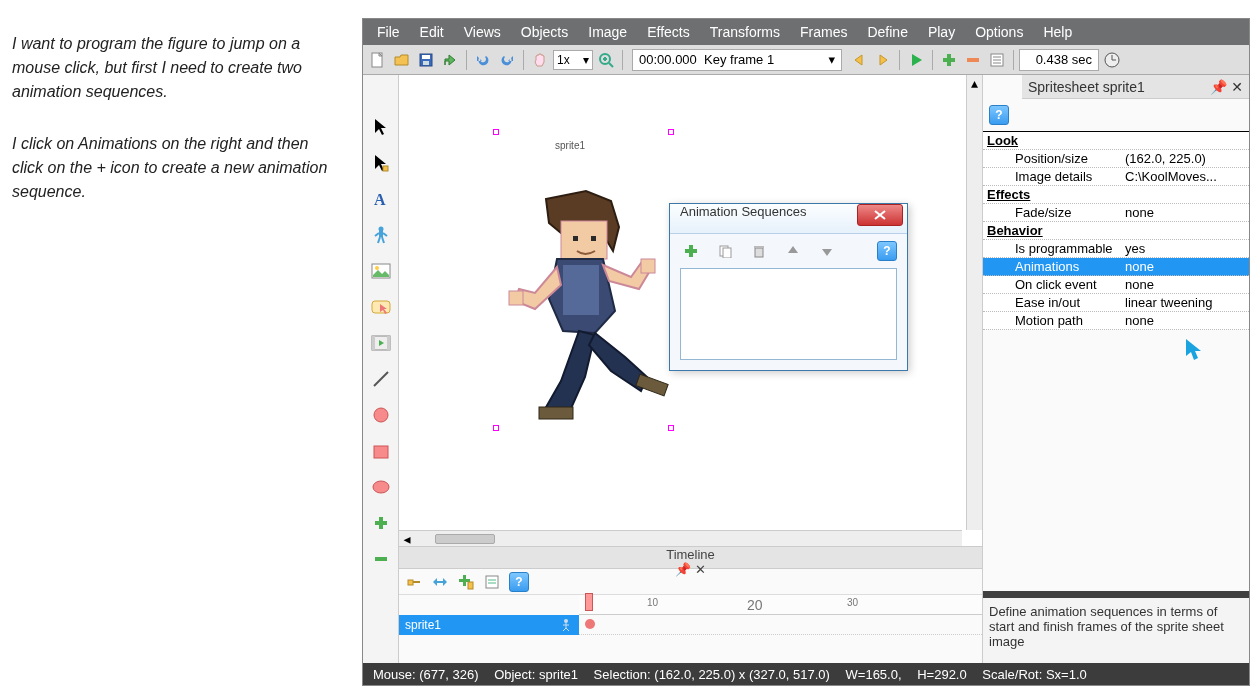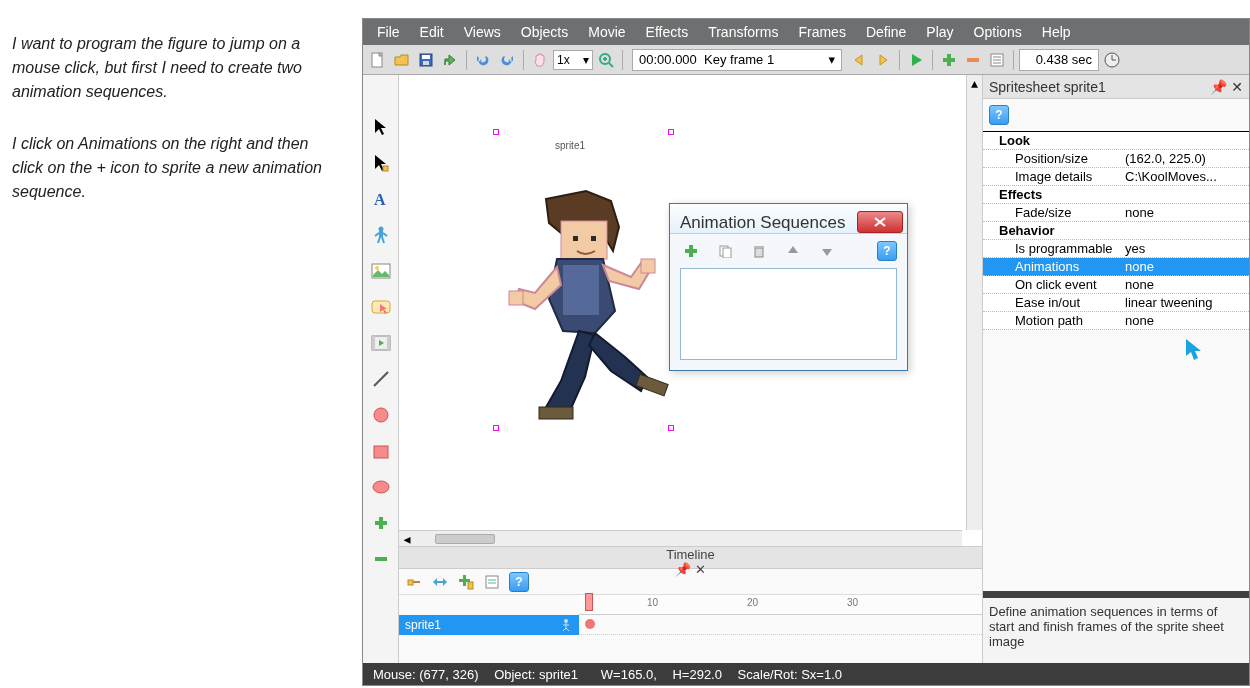--- a/index.html
+++ b/index.html
@@ -26,56 +26,56 @@
 .hscroll { position: absolute; left: 0; bottom: 0; right: 20px; height: 16px; background: #eee; border-top: 1px solid #ccc; display: flex; align-items: center; }
 .hscroll-thumb { width: 60px; height: 10px; background: #ccc; border: 1px solid #aaa; margin-left: 20px; border-radius: 2px; }
 .vscroll { position: absolute; right: 0; top: 0; bottom: 16px; width: 16px; background: #eee; border-left: 1px solid #ccc; }
 .timeline { height: 116px; background: #fafafa; display: flex; flex-direction: column; }
 .timeline-hdr { height: 22px; background: #e4e4e4; border-bottom: 1px solid #ccc; display: flex; align-items: center; justify-content: space-between; padding: 0 6px; font-size: 13px; color: #444; flex-direction: column; }
 .timeline-tools { height: 26px; display: flex; align-items: center; padding: 0 6px; gap: 8px; border-bottom: 1px solid #ddd; }
 .tl-icon { width: 18px; height: 18px; display: flex; align-items: center; justify-content: center; cursor: pointer; }
 .timeline-ruler { height: 20px; position: relative; border-bottom: 1px solid #ccc; background: #fcfcfc; }
 .timeline-row { height: 20px; background: #2196f3; color: #fff; font-size: 12px; display: flex; align-items: center; padding: 0 6px; position: relative; width: 180px; }
 .right-panel { width: 266px; background: #fafafa; display: flex; flex-direction: column; }
-.panel-hdr { height: 24px; background: #e4e4e4; border-bottom: 1px solid #ccc; display: flex; align-items: center; justify-content: space-between; padding: 0 6px; font-size: 14px; color: #333; }
+.panel-hdr { height: 24px; background: #e4e4e4; border-bottom: 1px solid #ccc; display: flex; align-items: center; justify-content: space-between; padding: 0 6px; font-size: 14px; color: #333; margin-left: 39px; }
 .panel-help { padding: 6px; }
 .help-btn { width: 20px; height: 20px; background: linear-gradient(#7ec7ff,#3a9cf0); border: 1px solid #2a7fc9; border-radius: 3px; color: #fff; font-size: 12px; font-weight: bold; display: flex; align-items: center; justify-content: center; cursor: pointer; }
 .props { flex: 1; overflow: auto; font-size: 13px; border-top: 1px solid #000; }
-.prop-group-hdr { font-weight: bold; padding: 1px 16px; border-bottom: 1px dotted #bbb; background: #fff; }
+.prop-group-hdr { font-weight: bold; padding: 1px 4px; border-bottom: 1px dotted #bbb; background: #fff; text-decoration: underline; }
 .prop-row { display: flex; border-bottom: 1px dotted #bbb; background: #fff; cursor: pointer; }
 .prop-row.selected { background: #2196f3; color: #fff; }
 .prop-label { flex: 0 0 138px; padding: 1px 4px 1px 32px; }
 .prop-val { flex: 1; padding: 1px 4px; }
 .hint { padding: 6px; font-size: 13px; color: #333; border-top: 7px solid #404040; background: #f4f4f4; height: 72px; }
 .statusbar { height: 22px; background: #3c3c3c; color: #fff; font-size: 13px; display: flex; align-items: center; padding: 0 10px; gap: 6px; white-space: nowrap; overflow: hidden; }
 .dialog { position: absolute; width: 239px; border: 1px solid #3c78aa; background: #f4f8fc; box-shadow: 2px 2px 8px rgba(0,0,0,.2); }
-.dlg-title { height: 30px; background: linear-gradient(#fcfeff,#e6f1fb); border-bottom: 1px solid #b8d0e8; display: flex; align-items: flex-end; justify-content: space-between; padding: 0 0 0 10px; font-size: 17px; color: #333; }
+.dlg-title { height: 30px; background: linear-gradient(#fcfeff,#e6f1fb); border-bottom: 1px solid #b8d0e8; display: flex; align-items: flex-start; justify-content: space-between; padding: 0 0 0 10px; font-size: 13px; color: #333; }
 .dlg-close { width: 46px; height: 22px; background: linear-gradient(#e88,#c33); border: 1px solid #a22; border-radius: 3px; color: #fff; font-weight: bold; display: flex; align-items: center; justify-content: center; margin-right: 4px; cursor: pointer; }
 .dlg-toolbar { height: 34px; display: flex; align-items: center; padding: 0 10px; gap: 12px; }
 .dlg-list { margin: 0 10px 10px 10px; height: 92px; background: #fff; border: 1px solid #94b7d4; }
 .sprite-figure { position: absolute; left: 56px; top: 102px; width: 180px; height: 250px; }
 .cursor-arrow { position: absolute; width: 20px; height: 24px; pointer-events: none; }
 svg { display: block; }
 </style>
 </head>
 <body>
 
 <div class="instructions">
   <p>I want to program the figure to jump on a mouse click, but first I need to create two animation sequences.</p>
-  <p>I click on Animations on the right and then click on the + icon to sprite a new animation sequence.</p>
+  <p>I click on Animations on the right and then click on the + icon to create a new animation sequence.</p>
 </div>
 
 <div class="app">
 
   <div class="menubar">
     <span>File</span>
     <span>Edit</span>
     <span>Views</span>
     <span>Objects</span>
-    <span>Movie</span>
+    <span>Image</span>
     <span>Effects</span>
     <span>Transforms</span>
     <span>Frames</span>
     <span>Define</span>
     <span>Play</span>
     <span>Options</span>
     <span>Help</span>
   </div>
 
   <div class="toolbar">
@@ -385,21 +385,21 @@
                 <line x1="4" y1="6" x2="12" y2="6" stroke="#5b8"></line>
                 <line x1="4" y1="9" x2="12" y2="9" stroke="#5b8"></line>
               </svg>
             </div>
           <div class="help-btn">?</div>
         </div>
         <div style="position:relative;flex:1">
           <div class="timeline-ruler" style="margin-left:180px">
             <div style="position:absolute;left:6px;top:-2px;width:8px;height:18px;background:#f99;border:1px solid #c55"></div>
             <span style="position:absolute;left:68px;top:2px;font-size:10px;color:#777">10</span>
-            <span style="position:absolute;left:168px;top:2px;font-size:10px;color:#777">20</span>
+            <span style="position:absolute;left:168px;top:2px;font-size:14px;color:#777">20</span>
             <span style="position:absolute;left:268px;top:2px;font-size:10px;color:#777">30</span>
           </div>
           <div style="display:flex">
             <div class="timeline-row">
               <span>sprite1</span>
               <svg width="12" height="14" style="position:absolute;right:6px">
                   <circle cx="5" cy="3" r="2" fill="#cde"></circle>
                   <line x1="5" y1="5" x2="5" y2="10" stroke="#cde"></line>
                   <line x1="2" y1="7" x2="8" y2="7" stroke="#cde"></line>
                   <line x1="5" y1="10" x2="2" y2="13" stroke="#cde"></line>
@@ -460,21 +460,21 @@
           </div>
         </div>
       <div style="flex:1"></div>
       <div class="hint">Define animation sequences in terms of start and finish frames of the sprite sheet image</div>
     </div>
   </div>
 
   <div class="statusbar">
     <span>Mouse: (677, 326)</span>&nbsp;
     <span>Object: sprite1</span>&nbsp;
-    &nbsp;
+    <span>Selection: (162.0, 225.0) x (327.0, 517.0)</span>&nbsp;
     <span>W=165.0,</span>&nbsp;
     <span>H=292.0</span>&nbsp;
     <span>Scale/Rot: Sx=1.0</span>
   </div>
 </div>
 
 <svg class="cursor-arrow" style="left:1184px;top:338px" viewBox="0 0 20 24">
   <path d="M2 1 L2 18 L7 14 L10 22 L14 20 L11 13 L17 13 Z" fill="#19a3e0"></path>
 </svg>
 

